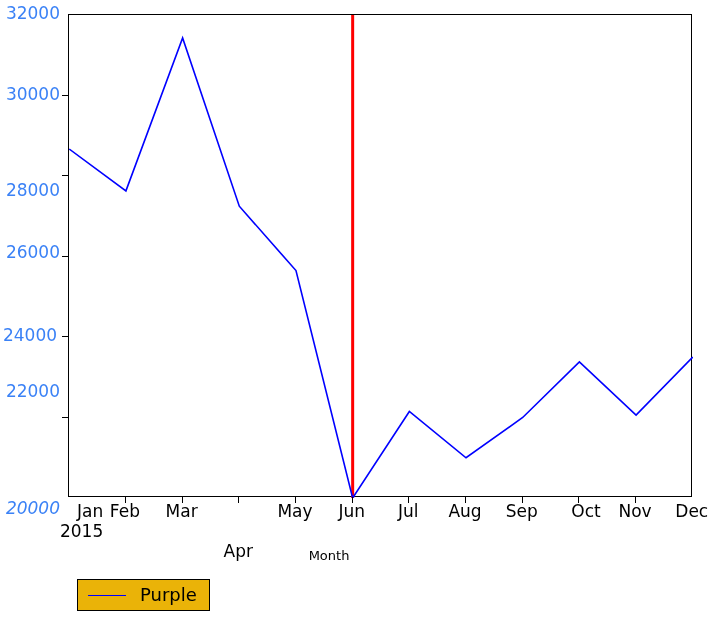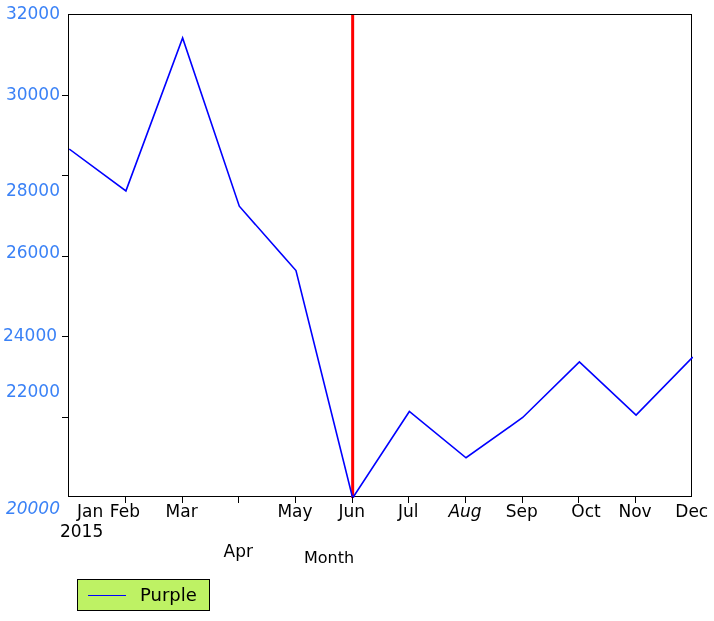--- a/index.html
+++ b/index.html
@@ -81,31 +81,31 @@
     color: #000;
   }
 
   
   #xlabel {
     position: absolute;
     left: 0;
     top: 548px;
     width: 658px;
     text-align: center;
-    font-size: 16px;
+    font-size: 13px;
     color: #000;
   }
 
   
   #legend {
     position: absolute;
     left: 77px;
     top: 579px;
     border: 1.3px solid #000000;
-    background: #bef264;
+    background: #eab308;
     padding: 5px 12px 5px 10px;
     display: flex;
     align-items: center;
     box-sizing: border-box;
     height: 32px;
   }
   #legend-line {
     display: inline-block;
     width: 38px;
     height: 0;
@@ -155,21 +155,21 @@
       <div class="xtick-wrap" style="left: 181.614px;">Mar</div>
       <div class="xtick-mark" style="left: 181.614px;"></div>
       <div class="xtick-wrap" style="left: 238.295px; margin-top: 40px;">Apr</div>
       <div class="xtick-mark" style="left: 238.295px;"></div>
       <div class="xtick-wrap" style="left: 294.977px;">May</div>
       <div class="xtick-mark" style="left: 294.977px;"></div>
       <div class="xtick-wrap" style="left: 351.659px;">Jun</div>
       <div class="xtick-mark" style="left: 351.659px;"></div>
       <div class="xtick-wrap" style="left: 408.341px;">Jul</div>
       <div class="xtick-mark" style="left: 408.341px;"></div>
-      <div class="xtick-wrap" style="left: 465.023px; font-style: italic;">Aug</div>
+      <div class="xtick-wrap" style="left: 465.023px;">Aug</div>
       <div class="xtick-mark" style="left: 465.023px;"></div>
       <div class="xtick-wrap" style="left: 521.705px;">Sep</div>
       <div class="xtick-mark" style="left: 521.705px;"></div>
       <div class="xtick-wrap" style="left: 586px;">Oct</div>
       <div class="xtick-mark" style="left: 578.386px;"></div>
       <div class="xtick-wrap" style="left: 635.068px;">Nov</div>
       <div class="xtick-mark" style="left: 635.068px;"></div>
       <div class="xtick-wrap" style="left: 691.75px;">Dec</div>
     </div>
 

